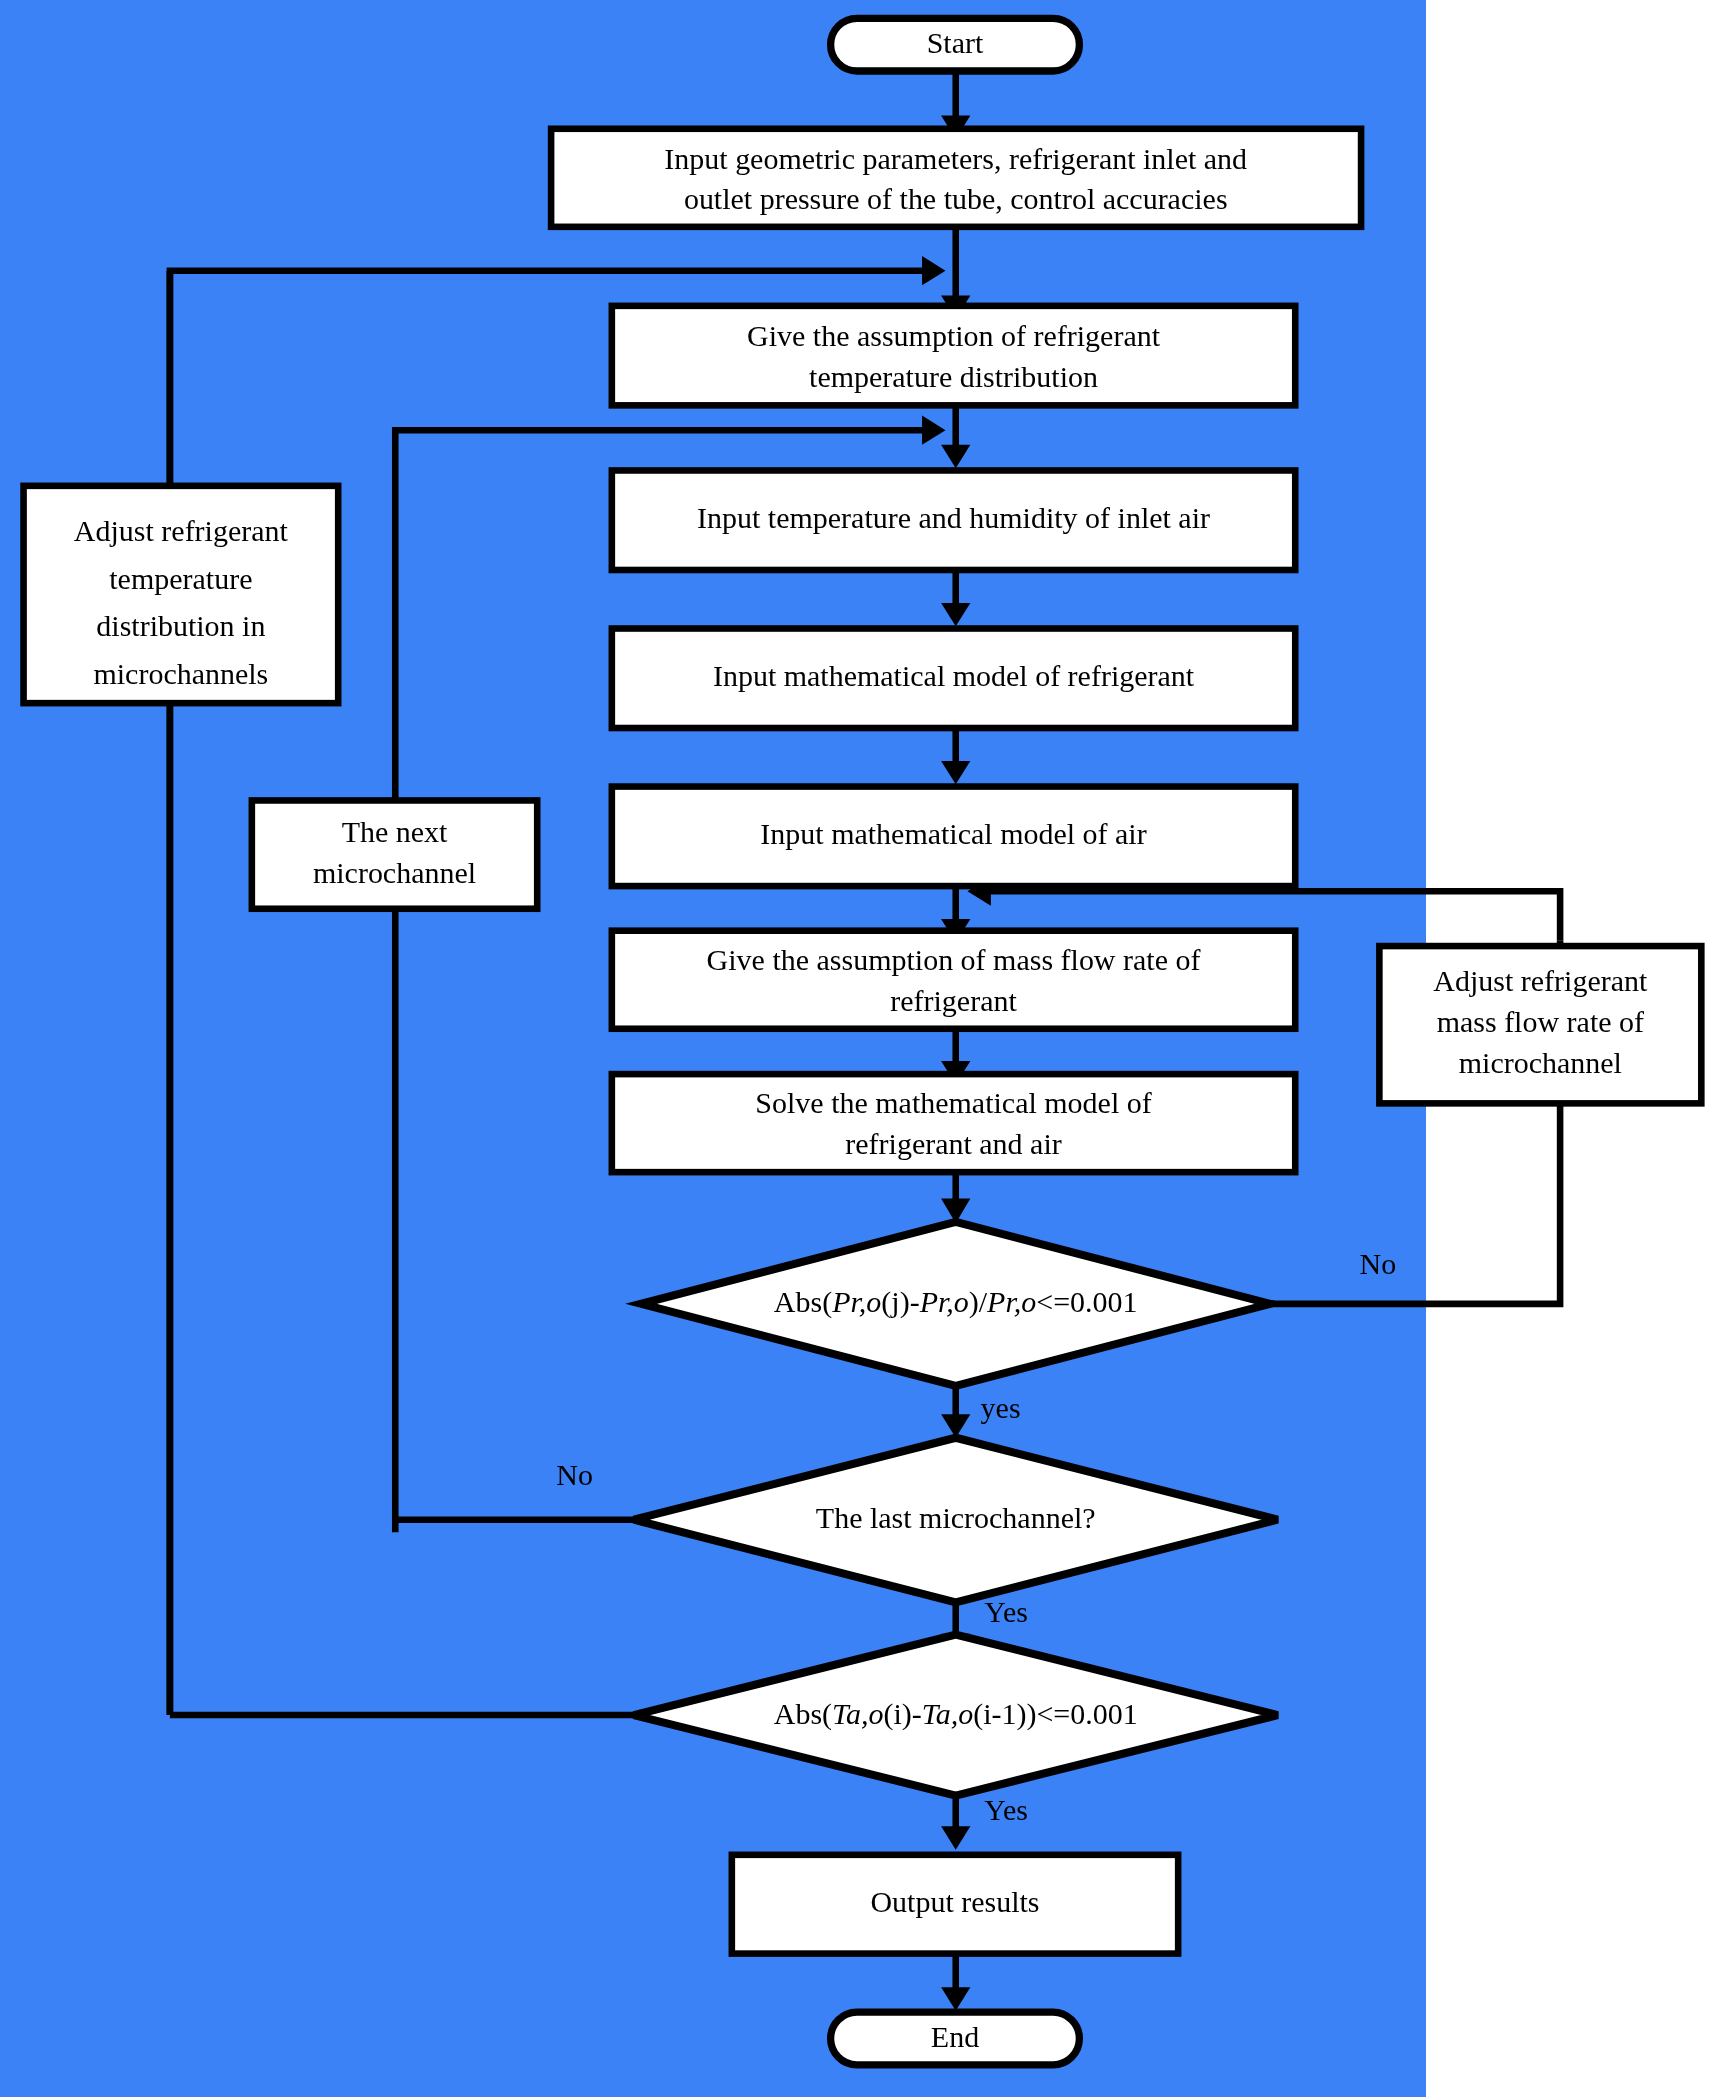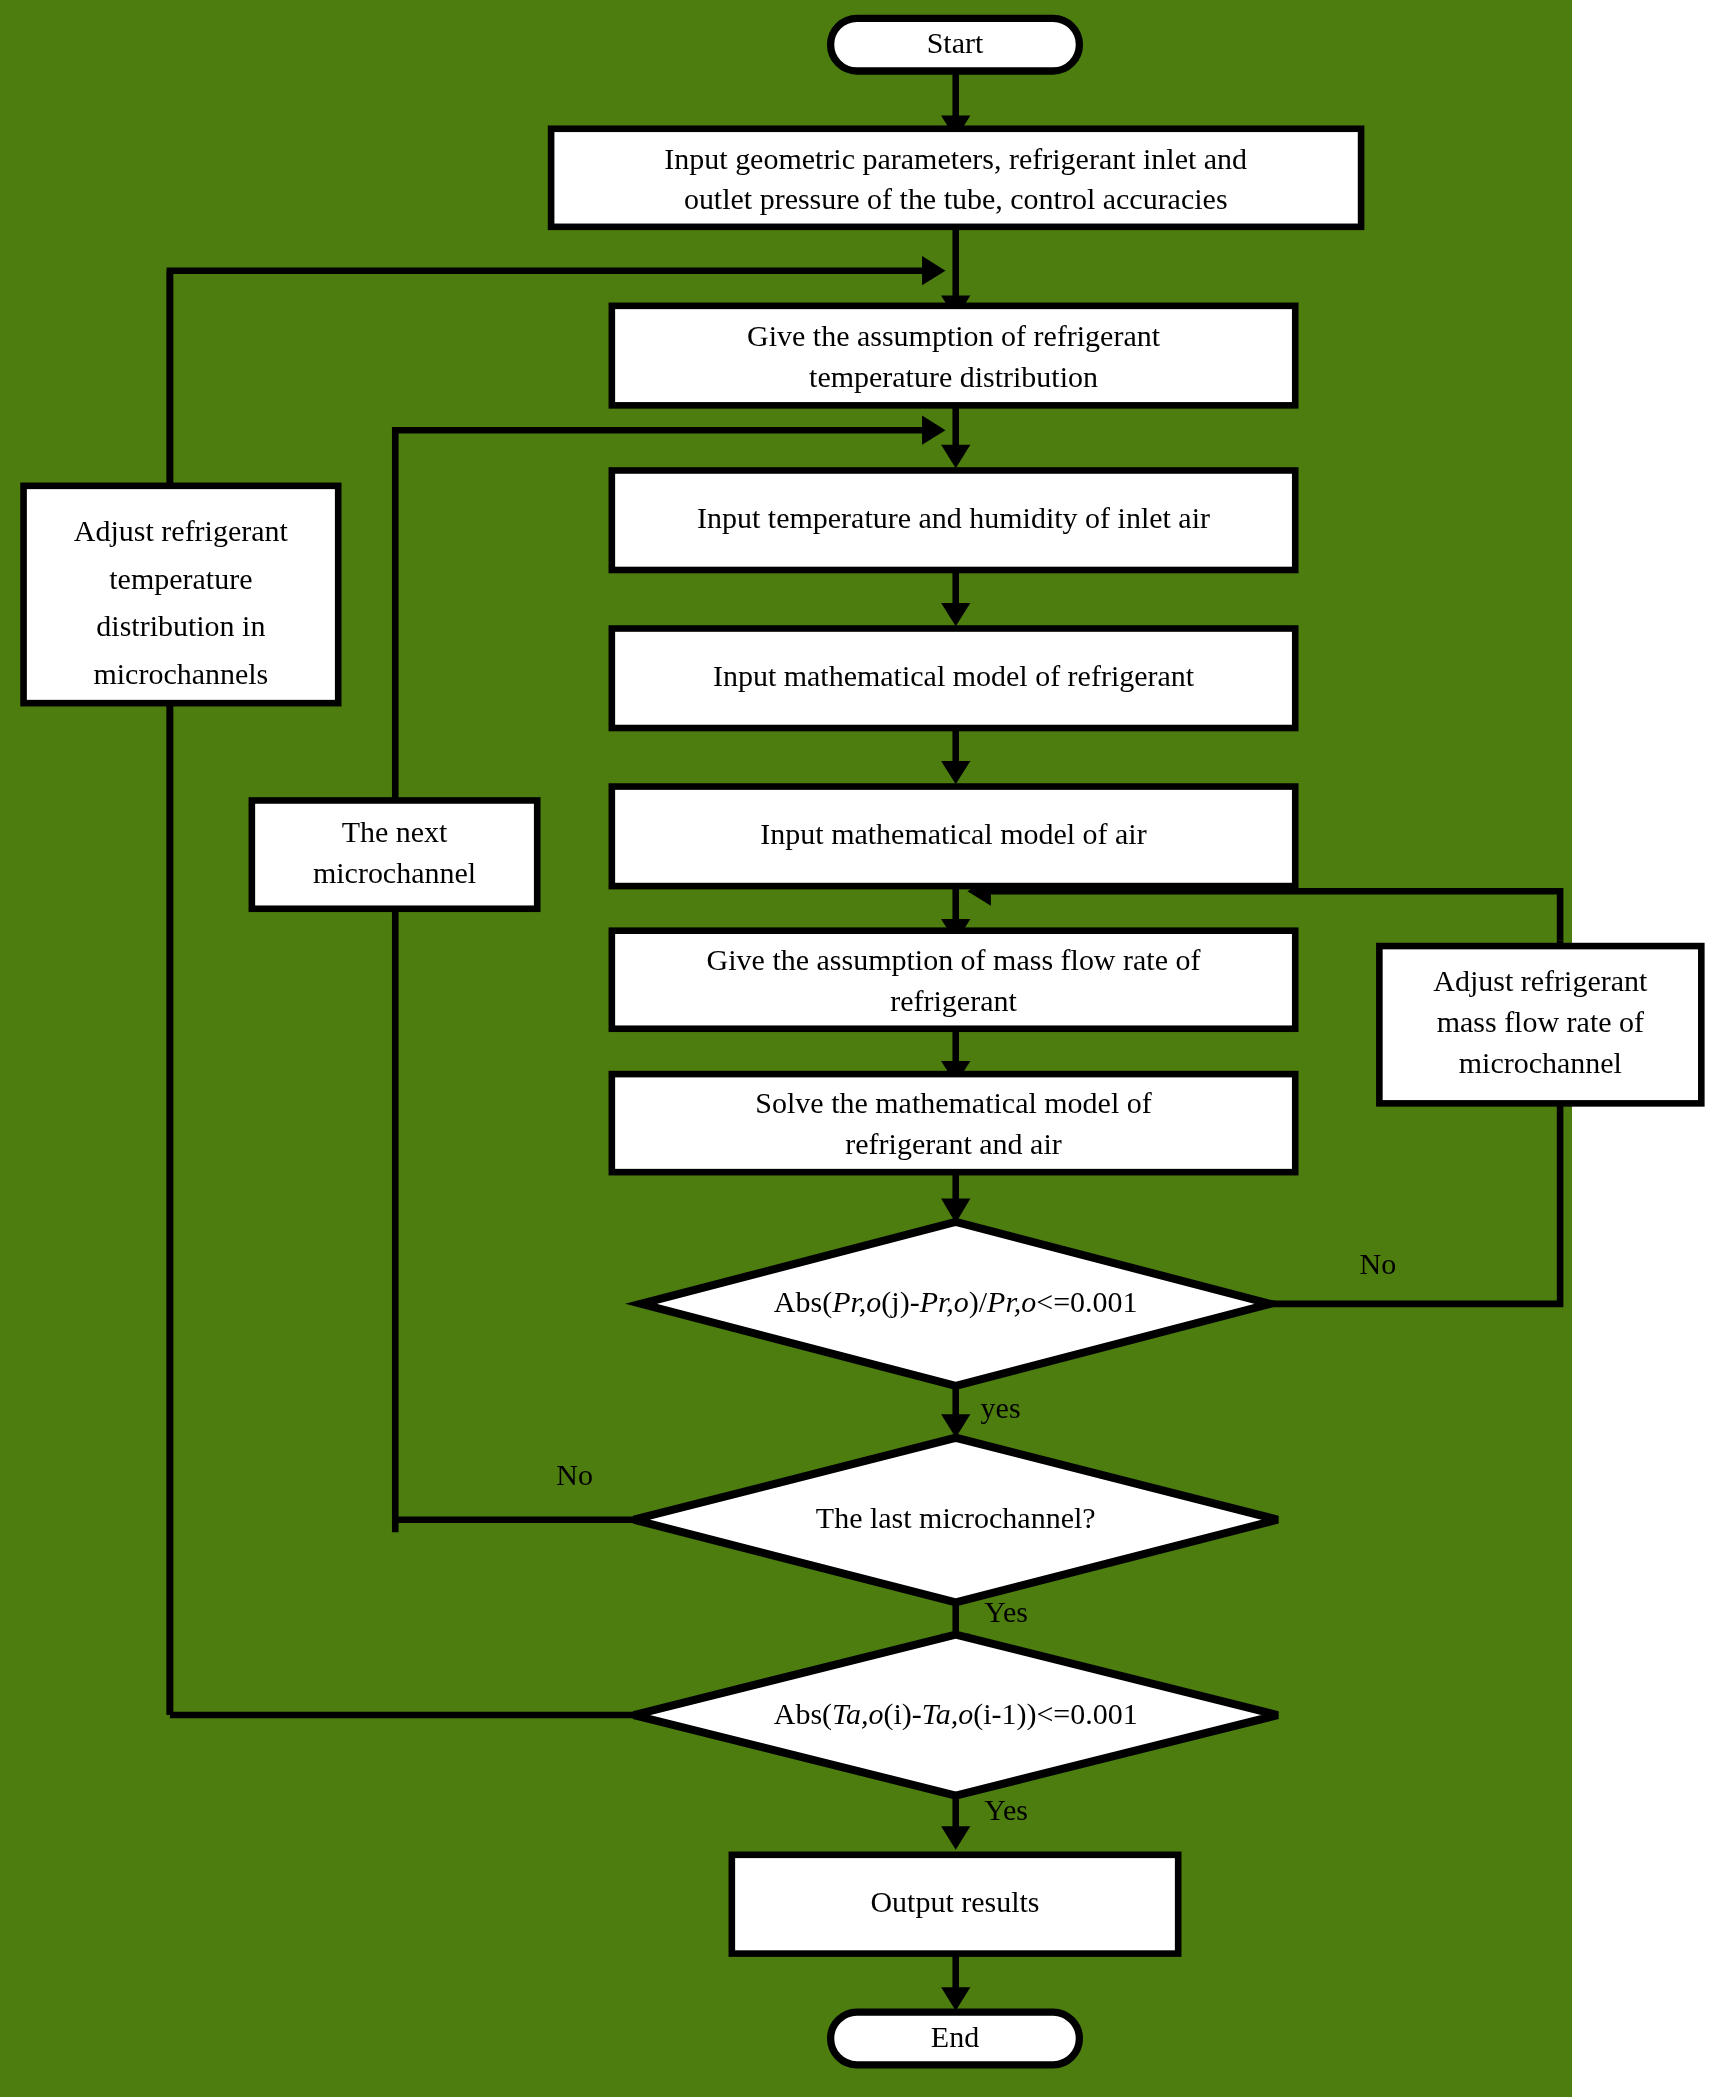--- a/index.html
+++ b/index.html
@@ -8,23 +8,23 @@
     background: #ffffff;
   }
   body {
     width: 1730px;
     height: 2097px;
     font-family: "Liberation Serif", "DejaVu Serif", serif;
     overflow: hidden;
   }
   #flowchart-root {
     position: relative;
-    width: 1572px;
+    width: 1426px;
     height: 2097px;
-    background: #4d7c0f;
+    background: #3b82f6;
   }
   svg.fc {
     display: block;
     width: 1730px;
     height: 2097px;
   }
   .node-shape {
     fill: #ffffff;
     stroke: #000000;
     stroke-width: 9;

